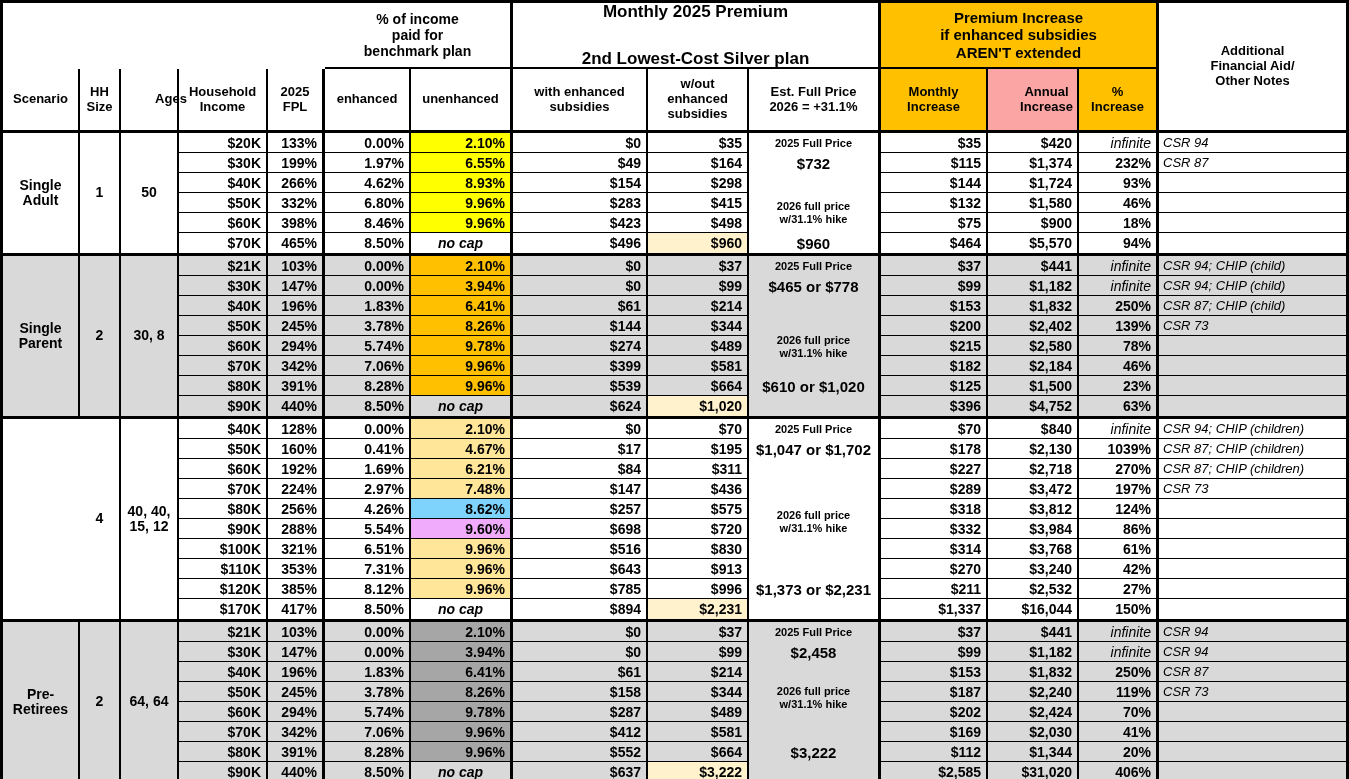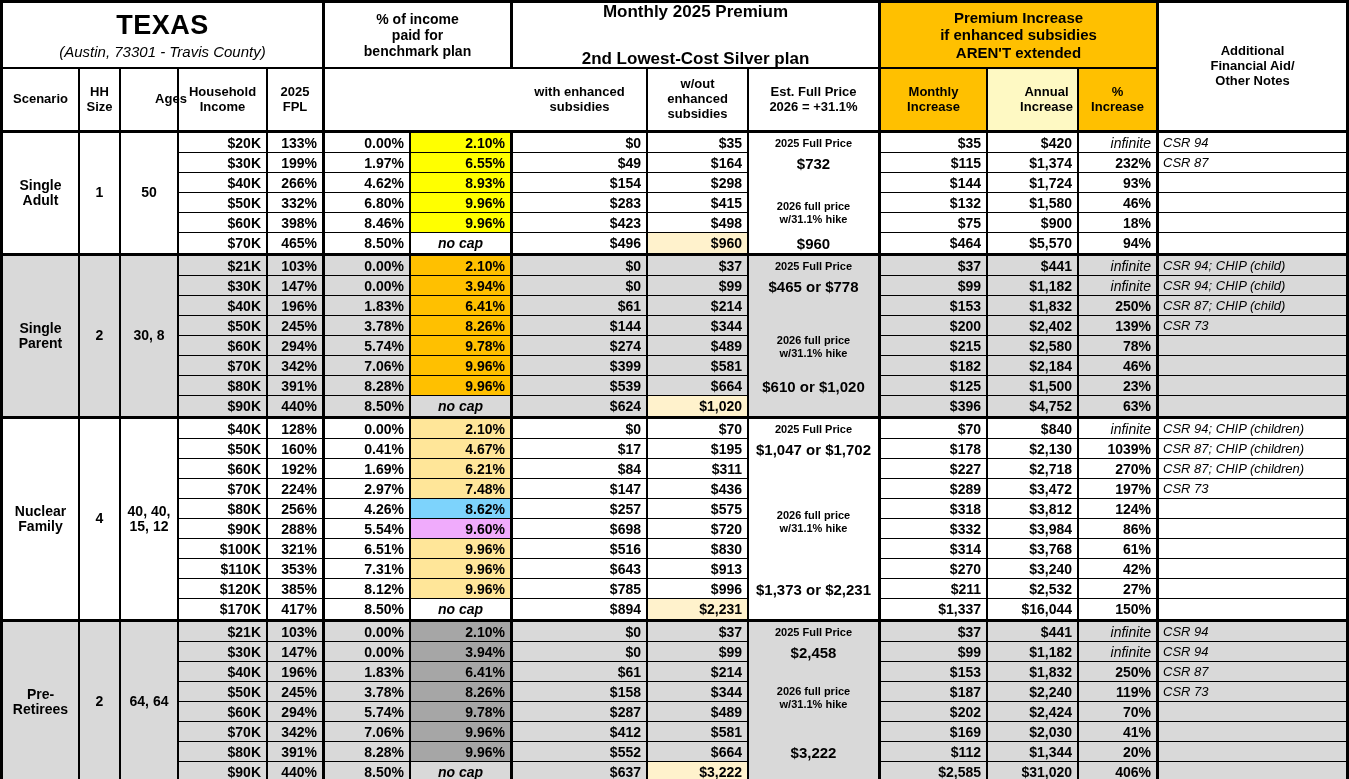--- a/index.html
+++ b/index.html
@@ -28,24 +28,20 @@
   .estcell { border-bottom:none; position:relative; }
   .estline { position:absolute; left:0; right:0; height:20px; display:flex; align-items:center; justify-content:center; font-weight:bold; }
   .sm { font-size:11px; } .lg { font-size:15px; }
 </style>
 </head>
 <body>
 
 <div class="wrap">
   <div class="hdr">
 
-    <div class="h tier1 br3" style="grid-column:1 / 6; grid-row:1;">
-      <div class="t1">TEXAS</div>
-      <div class="t2">(Austin, 73301 - Travis County)</div>
-    </div>
     <div class="h tier1 br3 h14" style="grid-column:6 / 8; grid-row:1;">
       <span>% of income</span>
       <span>paid for</span>
       <span>benchmark plan</span>
     </div>
     <div class="h tier1 br3 h17" style="grid-column:8 / 11; grid-row:1;gap:27px;">
       <span>Monthly 2025 Premium</span>
       <span>2nd Lowest-Cost Silver plan</span>
     </div>
     <div class="h tier1 br3 h15 org" style="grid-area: 1 / 11 / auto / 14; background: rgb(255, 192, 0);">
@@ -67,33 +63,39 @@
       </div>
     <div class="h h2c br2" style="grid-column:3; grid-row:2;padding-left:44px;">
         <span>Ages</span>
       </div>
     <div class="h h2c br2" style="grid-column:4; grid-row:2;">
         <span>Household Income</span>
       </div>
     <div class="h h2c br3" style="grid-column:5; grid-row:2;">
         <span>2025 FPL</span>
       </div>
+    <div class="h h2c br2" style="grid-column:6; grid-row:2;">
+        <span>enhanced</span>
+      </div>
+    <div class="h h2c br3" style="grid-column:7; grid-row:2;">
+        <span>unenhanced</span>
+      </div>
     <div class="h h2c br2" style="grid-column:8; grid-row:2;">
         <span>with enhanced subsidies</span>
       </div>
     <div class="h h2c br2 w64" style="grid-column:9; grid-row:2;">
         <span>w/out enhanced subsidies</span>
       </div>
     <div class="h h2c br3 w100" style="grid-column:10; grid-row:2;">
         <span>Est. Full Price 2026 = +31.1%</span>
       </div>
     <div class="h h2c br2 org w70" style="grid-area: 2 / 11; background: rgb(255, 192, 0);">
         <span>Monthly Increase</span>
       </div>
-    <div class="h h2c br2 org w70" style="grid-area: 2 / 12; background: #fef9c3; padding-left: 28px;">
+    <div class="h h2c br2 org w70" style="grid-area: 2 / 12; background: #fca5a5; padding-left: 28px;">
         <span>Annual Increase</span>
       </div>
     <div class="h h2c br3 org w58" style="grid-area: 2 / 13; background: rgb(255, 192, 0);">
         <span>% Increase</span>
       </div>
   </div>
   <div id="body">
       <div class="grp sep" style="background: rgb(255, 255, 255); grid-template-rows: repeat(6, 20px);">
         <div class="c br2 mid" style="grid-area: 1 / 1 / span 6;">Single Adult</div>
         <div class="c br2 mid" style="grid-area: 1 / 2 / span 6;">1</div>
@@ -252,21 +254,20 @@
         <div class="c br2 num nb" style="grid-area: 8 / 6;">8.50%</div>
         <div class="c br3 nocap nb" style="grid-area: 8 / 7;">no cap</div>
         <div class="c br2 num nb" style="grid-area: 8 / 8;">$624</div>
         <div class="c br2 num nb" style="grid-area: 8 / 9; background: rgb(255, 242, 204);">$1,020</div>
         <div class="c br2 num nb" style="grid-area: 8 / 11;">$396</div>
         <div class="c br2 num nb" style="grid-area: 8 / 12;">$4,752</div>
         <div class="c br3 num nb" style="grid-area: 8 / 13;">63%</div>
         <div class="c br0 note nb" style="grid-area: 8 / 14;"></div>
       </div>
       <div class="grp sep" style="background: rgb(255, 255, 255); grid-template-rows: repeat(10, 20px);">
-        <div class="c br2 mid" style="grid-area: 1 / 1 / span 10;">Nuclear Family</div>
         <div class="c br2 mid" style="grid-area: 1 / 2 / span 10;">4</div>
         <div class="c br2 mid" style="grid-area: 1 / 3 / span 10;">40, 40, 15, 12</div>
         <div class="c br3 estcell" style="grid-area: 1 / 10 / span 10;">
           <div class="estline sm" style="top: 0px;">2025 Full Price</div>
           <div class="estline lg" style="top: 20px;">$1,047 or $1,702</div>
           <div class="estline sm" style="top: 86px;">2026 full price</div>
           <div class="estline sm" style="top: 99px;">w/31.1% hike</div>
           <div class="estline lg" style="top: 160px;">$1,373 or $2,231</div>
         </div>
         <div class="c br2 num" style="grid-area: 1 / 4;">$40K</div>

